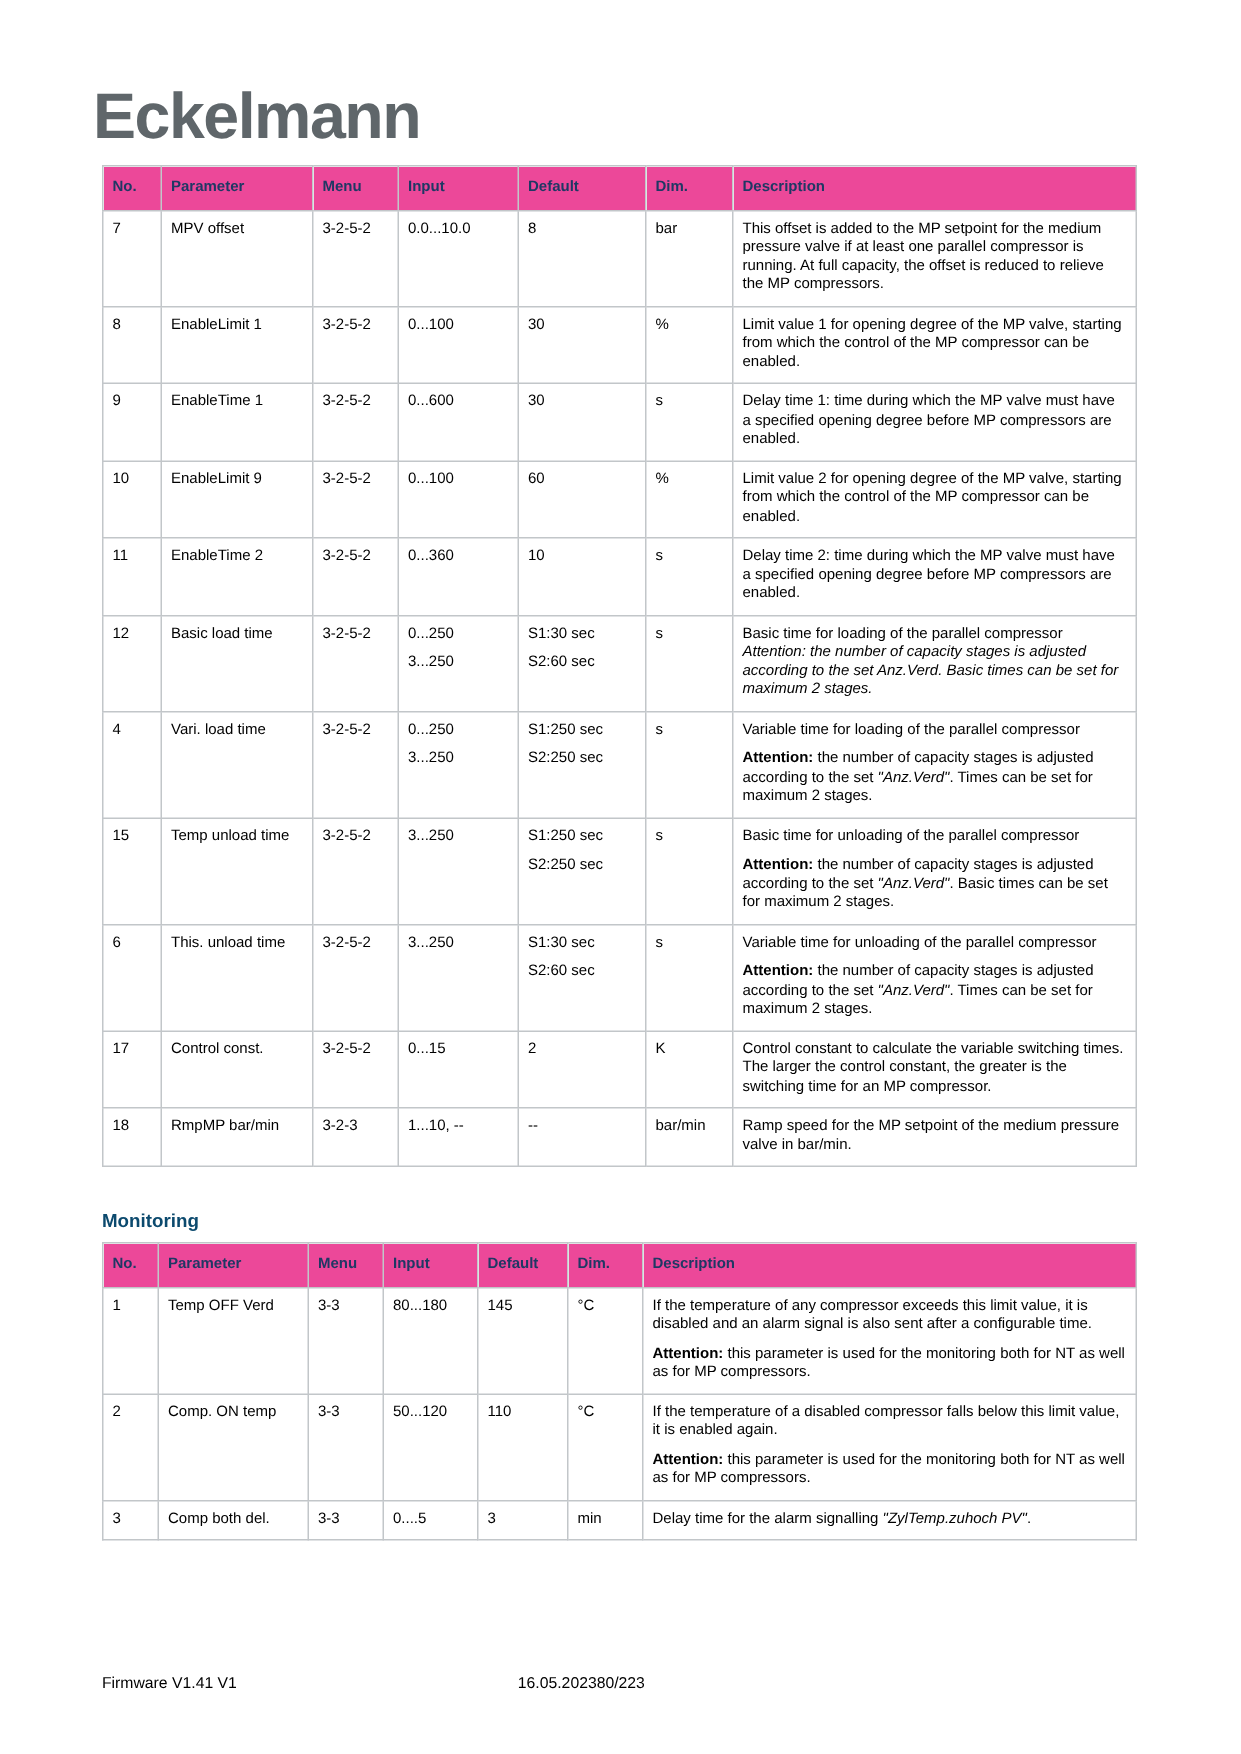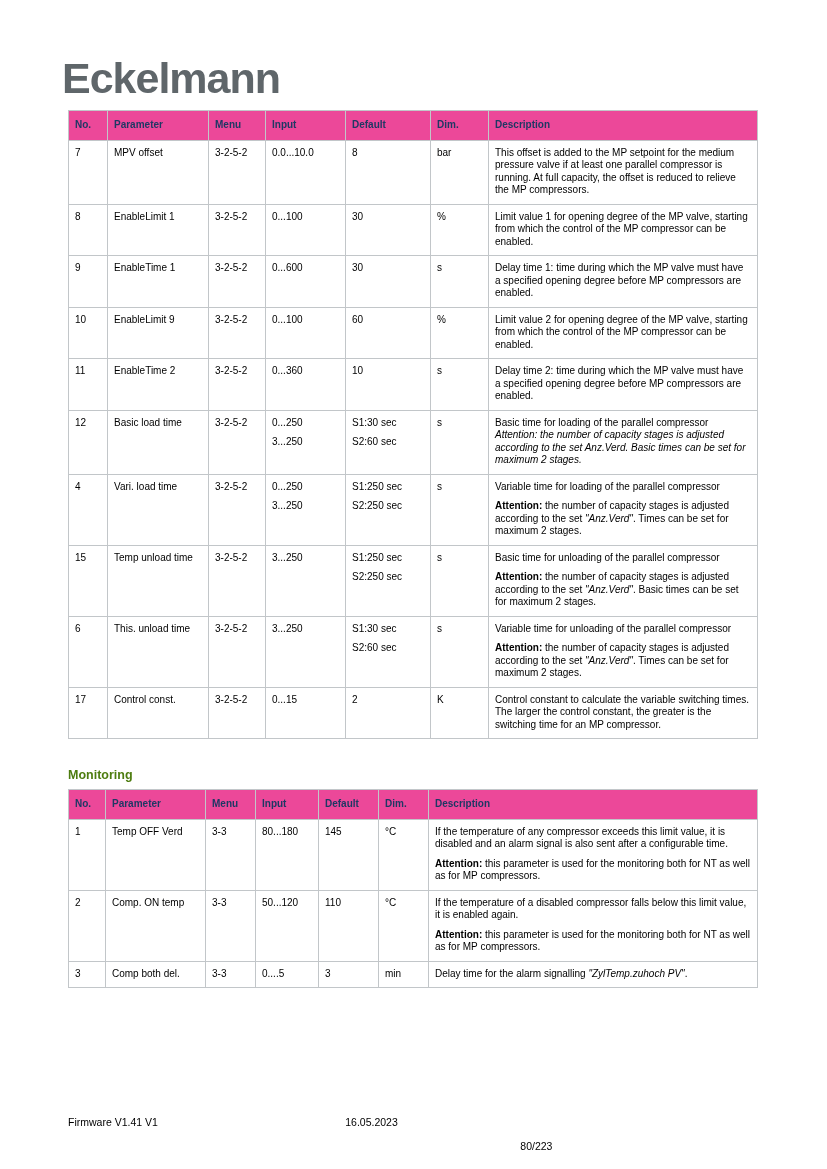--- a/index.html
+++ b/index.html
@@ -25,30 +25,30 @@
     background:#ec4899; color:#1f3864; font-weight:bold;
     padding-top:8px; padding-bottom:8px;
   }
   td .line + .line { margin-top:7px; }
   td p { margin:0; }
   td p + p { margin-top:7px; }
   td p.tight { margin-top:0; }
   .seg-b { font-weight:bold;margin-top:36px; }
   .seg-i { font-style:italic; }
   .section-heading {
-    margin:29px 0 7px 0; font-size:12.5px; font-weight:bold; color:#4d7c0f;
+    margin:29px 0 7px 0; font-size:12.5px; font-weight:bold; color:#0c4a6e;
   }
   .mon-table { margin-top:0; }
   .footer {
     position:absolute; left:68px; width:607px; top:1116px;
     display:grid; grid-template-columns:1fr auto 1fr;
     font-size:10.5px; color:#000;
   }
   .footer .c { text-align:right; }
-  .footer .r { text-align:center;margin-top:24px; }
+  .footer .r { text-align:left; }
 </style>
 </head>
 <body>
 
 <div class="page">
 
   <div class="logo">Eckelmann</div>
 
   <div class="content">
 
@@ -227,20 +227,35 @@
               <div class="line">0...15</div>
             </td>
             <td>
               <div class="line">2</div>
             </td>
             <td>K</td>
             <td>
               <p><span>Control constant to calculate the variable switching times. The larger the control constant, the greater is the switching time for an MP compressor.</span></p>
             </td>
           </tr>
+          <tr>
+            <td>18</td>
+            <td>RmpMP bar/min</td>
+            <td>3-2-3</td>
+            <td>
+              <div class="line">1...10, --</div>
+            </td>
+            <td>
+              <div class="line">--</div>
+            </td>
+            <td>bar/min</td>
+            <td>
+              <p><span>Ramp speed for the MP setpoint of the medium pressure valve in bar/min.</span></p>
+            </td>
+          </tr>
         </tbody>
     </table>
 
     <div class="section-heading">Monitoring</div>
 
     <table class="mon-table">
       <colgroup>
         <col style="width:37px">
           <col style="width:100px">
           <col style="width:50px">

